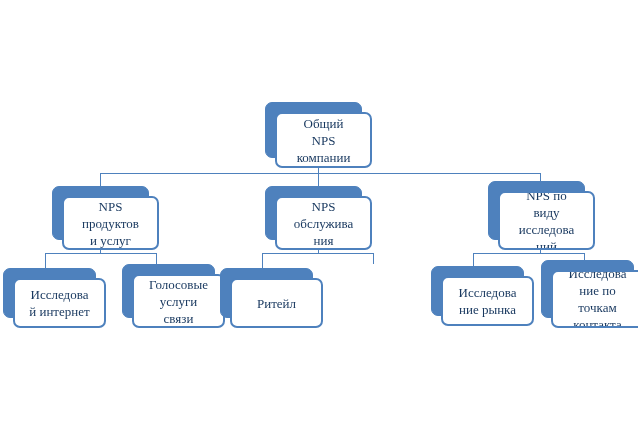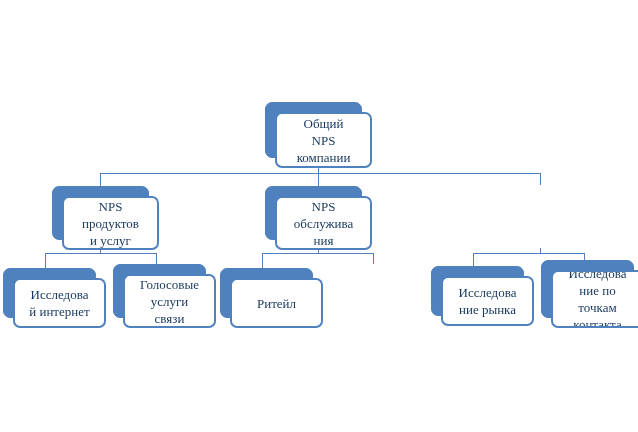--- a/index.html
+++ b/index.html
@@ -116,30 +116,39 @@
 
   <div class="node" style="left:265px; top:186px; width:97px; height:54px;">
     <div class="shadow"></div>
     <div class="face">
       <span class="label">NPS
 обслужива
 ния</span>
     </div>
   </div>
 
+  <div class="node" style="left:488px; top:181px; width:97px; height:59px;">
+    <div class="shadow"></div>
+    <div class="face">
+      <span class="label">NPS по
+виду
+исследова
+ний</span>
+    </div>
+  </div>
 
   <div class="node" style="left:3px; top:268px; width:93px; height:50px;">
     <div class="shadow"></div>
     <div class="face">
       <span class="label">Исследова
 й интернет</span>
     </div>
   </div>
 
-  <div class="node" style="left:113px; top:264px; width:93px; height:54px;">
+  <div class="node" style="left:122px; top:264px; width:93px; height:54px;">
     <div class="shadow"></div>
     <div class="face">
       <span class="label">Голосовые
 услуги
 связи</span>
     </div>
   </div>
 
   <div class="node" style="left:220px; top:268px; width:93px; height:50px;text-decoration:underline;">
     <div class="shadow"></div>

